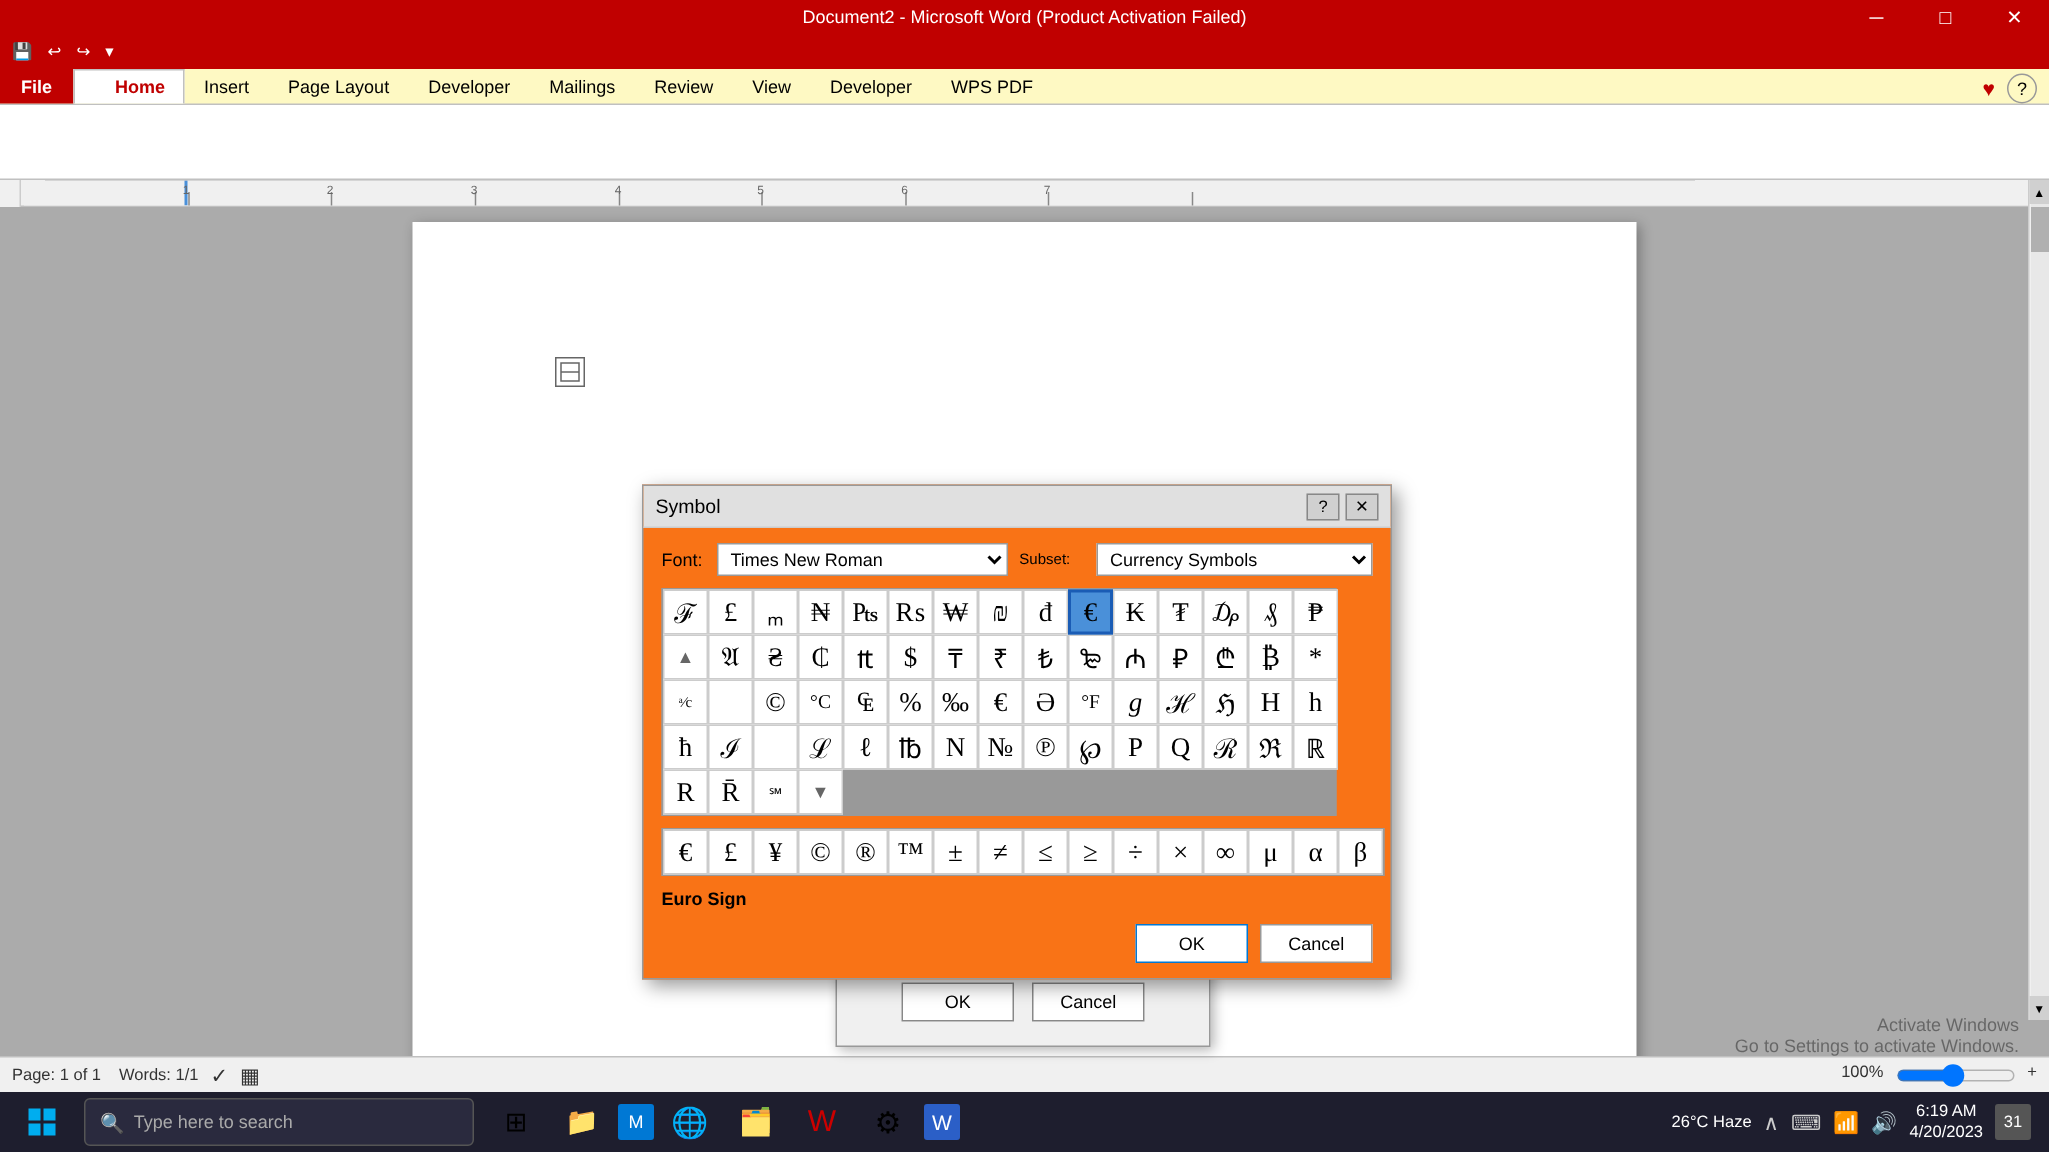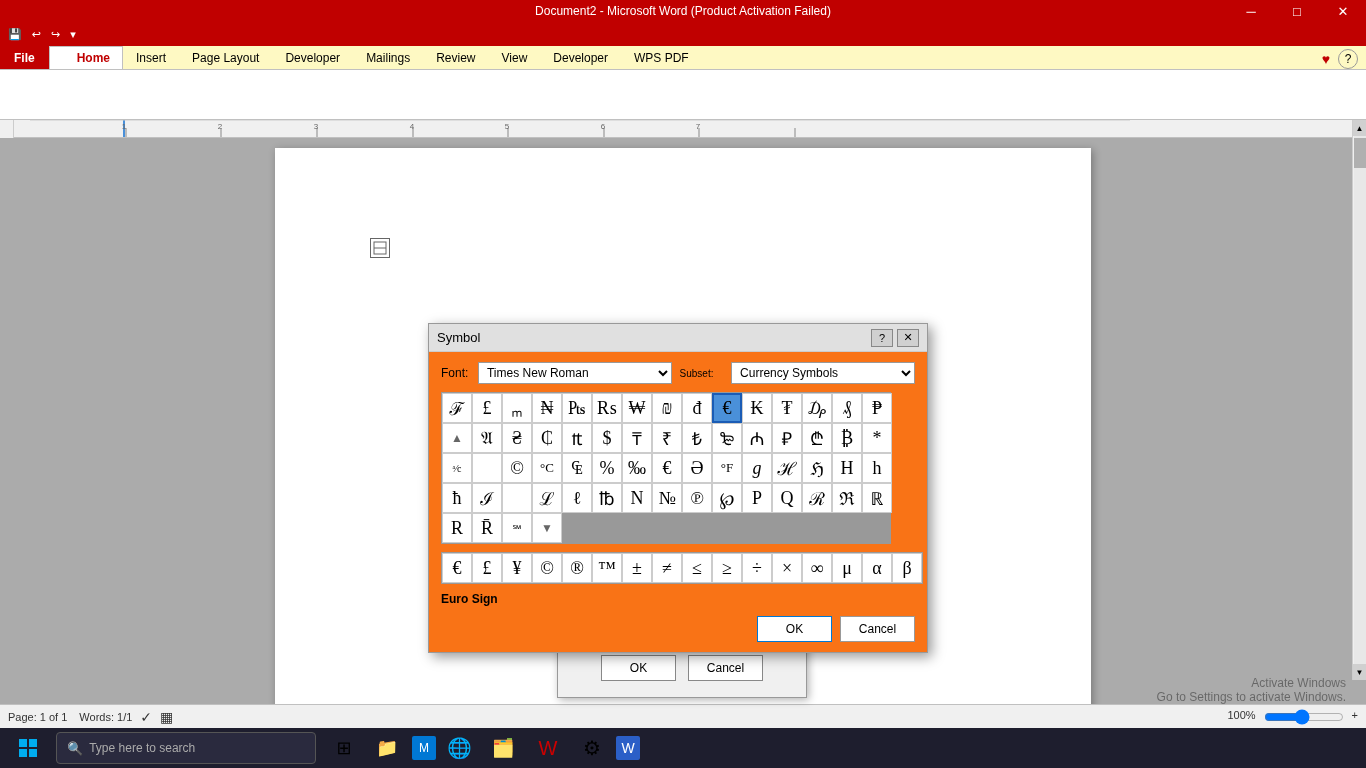--- a/index.html
+++ b/index.html
@@ -381,18 +381,30 @@
   <div id="taskbar-icons">
     <div class="taskbar-icon">⊞</div>
     <div class="taskbar-icon">📁</div>
     <div class="taskbar-icon" style="background:#0078d4; border-radius:2px; width:24px; height:24px; display:flex; align-items:center; justify-content:center; color:white; font-size:12px;">M</div>
     <div class="taskbar-icon" style="font-size:20px; color:#0078d4;">🌐</div>
     <div class="taskbar-icon">🗂️</div>
     <div class="taskbar-icon" style="font-size:20px; color:#c00;">W</div>
     <div class="taskbar-icon" style="font-size:20px;">⚙</div>
     <div class="taskbar-icon" style="background:#2b5fc7; color:white; font-size:14px; width:24px; height:24px; display:flex; align-items:center; justify-content:center; border-radius:2px;">W</div>
   </div>
+  <div id="taskbar-right">
+    <span>26°C  Haze</span>
+    <span class="taskbar-sys-icon">∧</span>
+    <span class="taskbar-sys-icon">⌨</span>
+    <span class="taskbar-sys-icon">📶</span>
+    <span class="taskbar-sys-icon">🔊</span>
+    <div style="text-align:center; line-height:1.3;">
+      <div>6:19 AM</div>
+      <div>4/20/2023</div>
+    </div>
+    <div style="width:24px; height:24px; background:#555; border-radius:2px; display:flex; align-items:center; justify-content:center; color:white; font-size:11px;">31</div>
+  </div>
 </div>
 
 <div id="watermark">
   <div>Activate Windows</div>
   <div>Go to Settings to activate Windows.</div>
 </div>
 
 </body></html>

